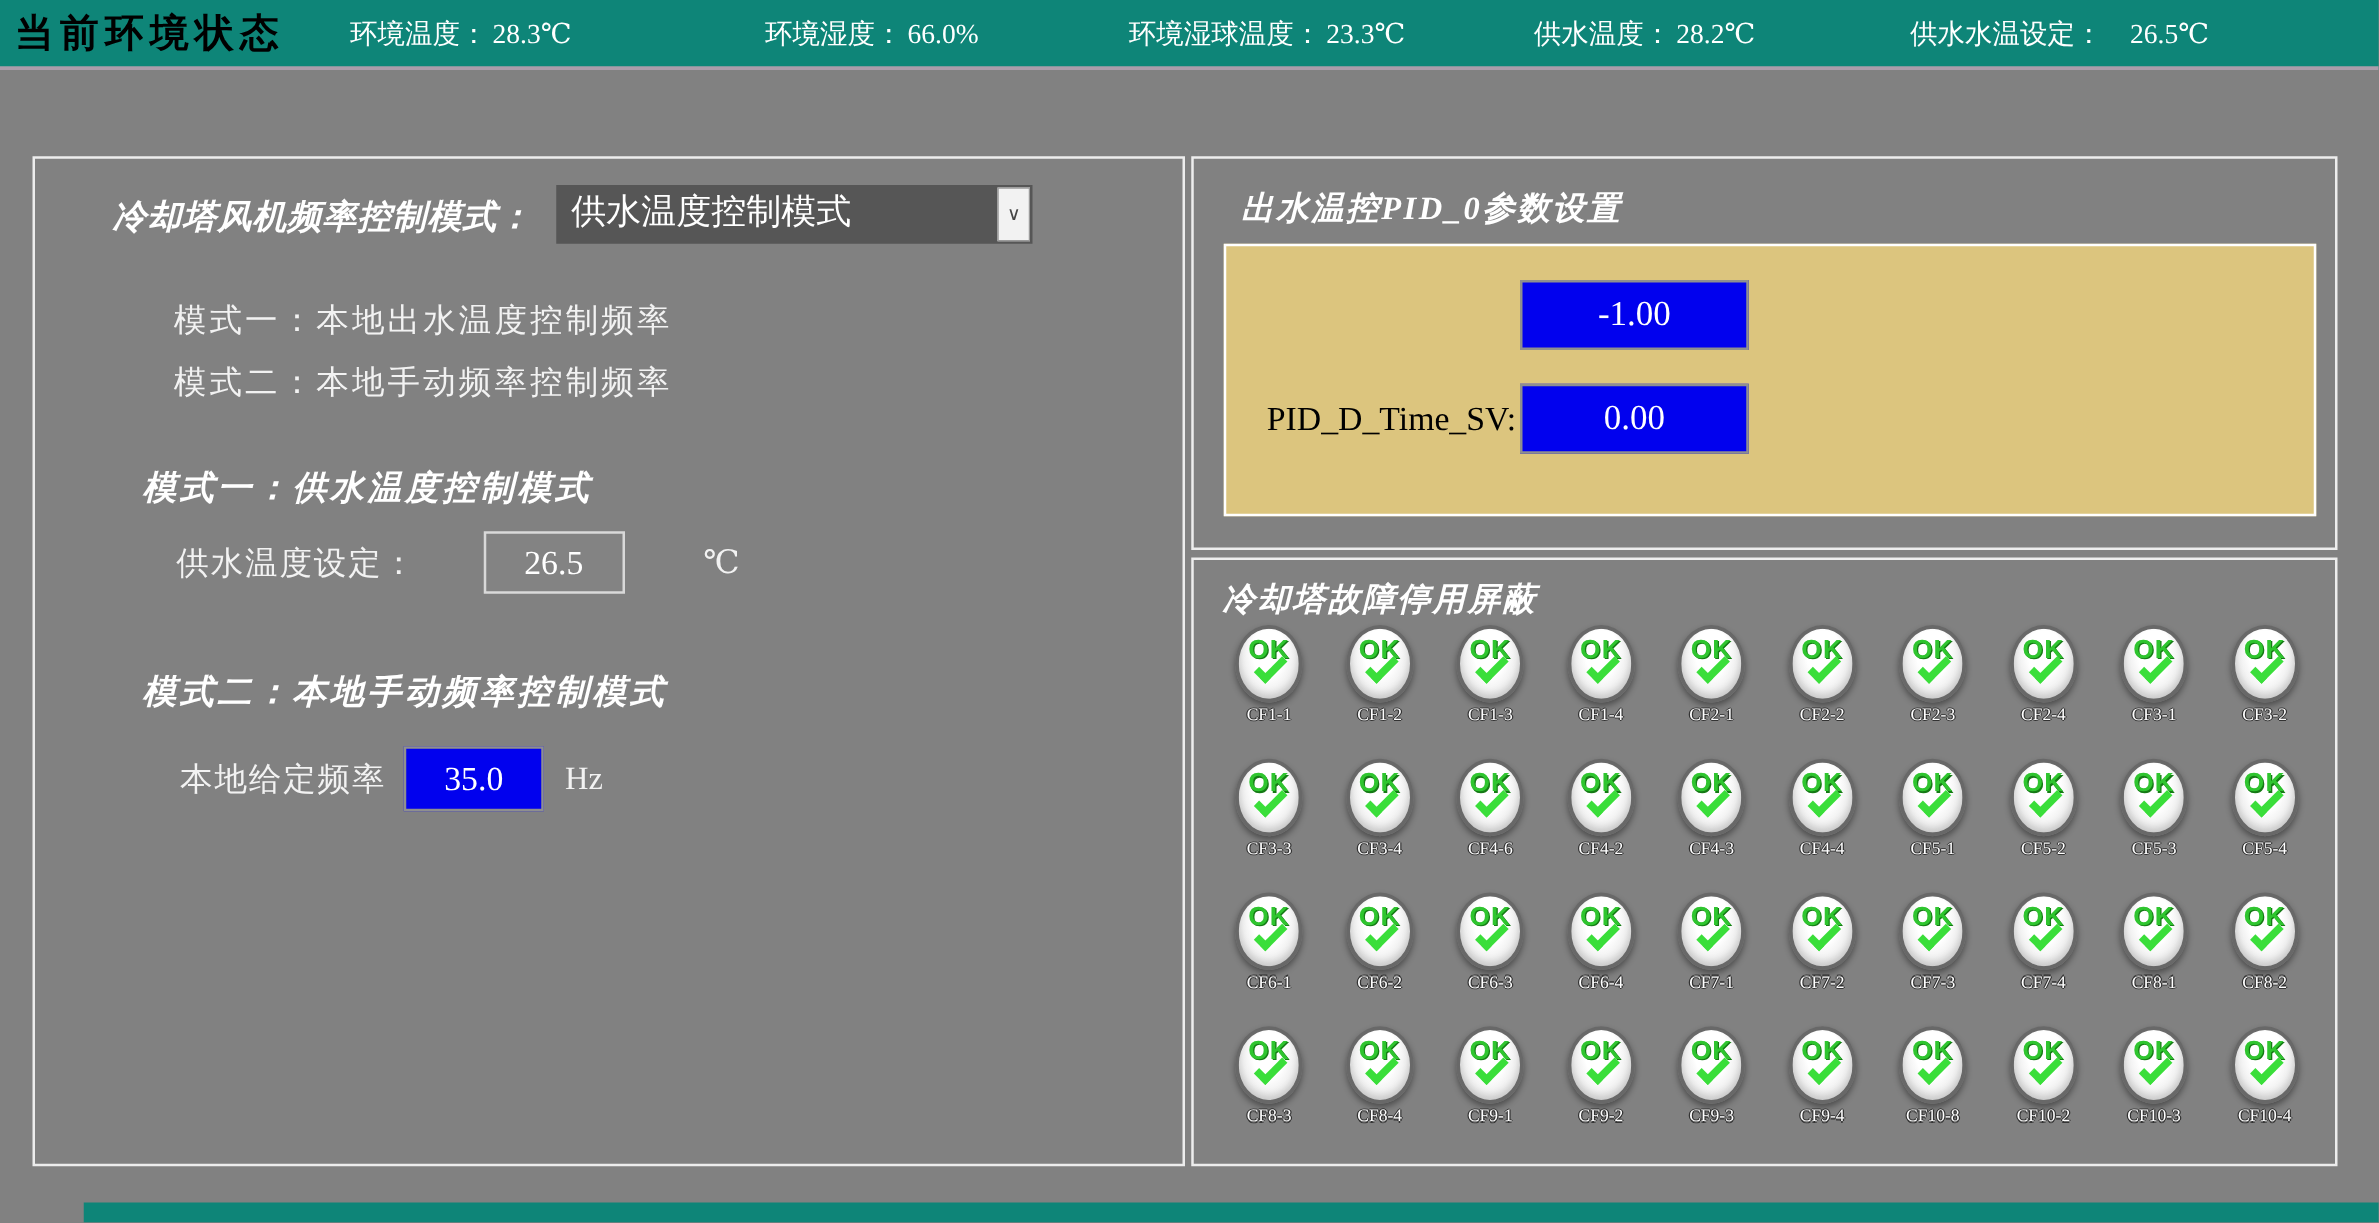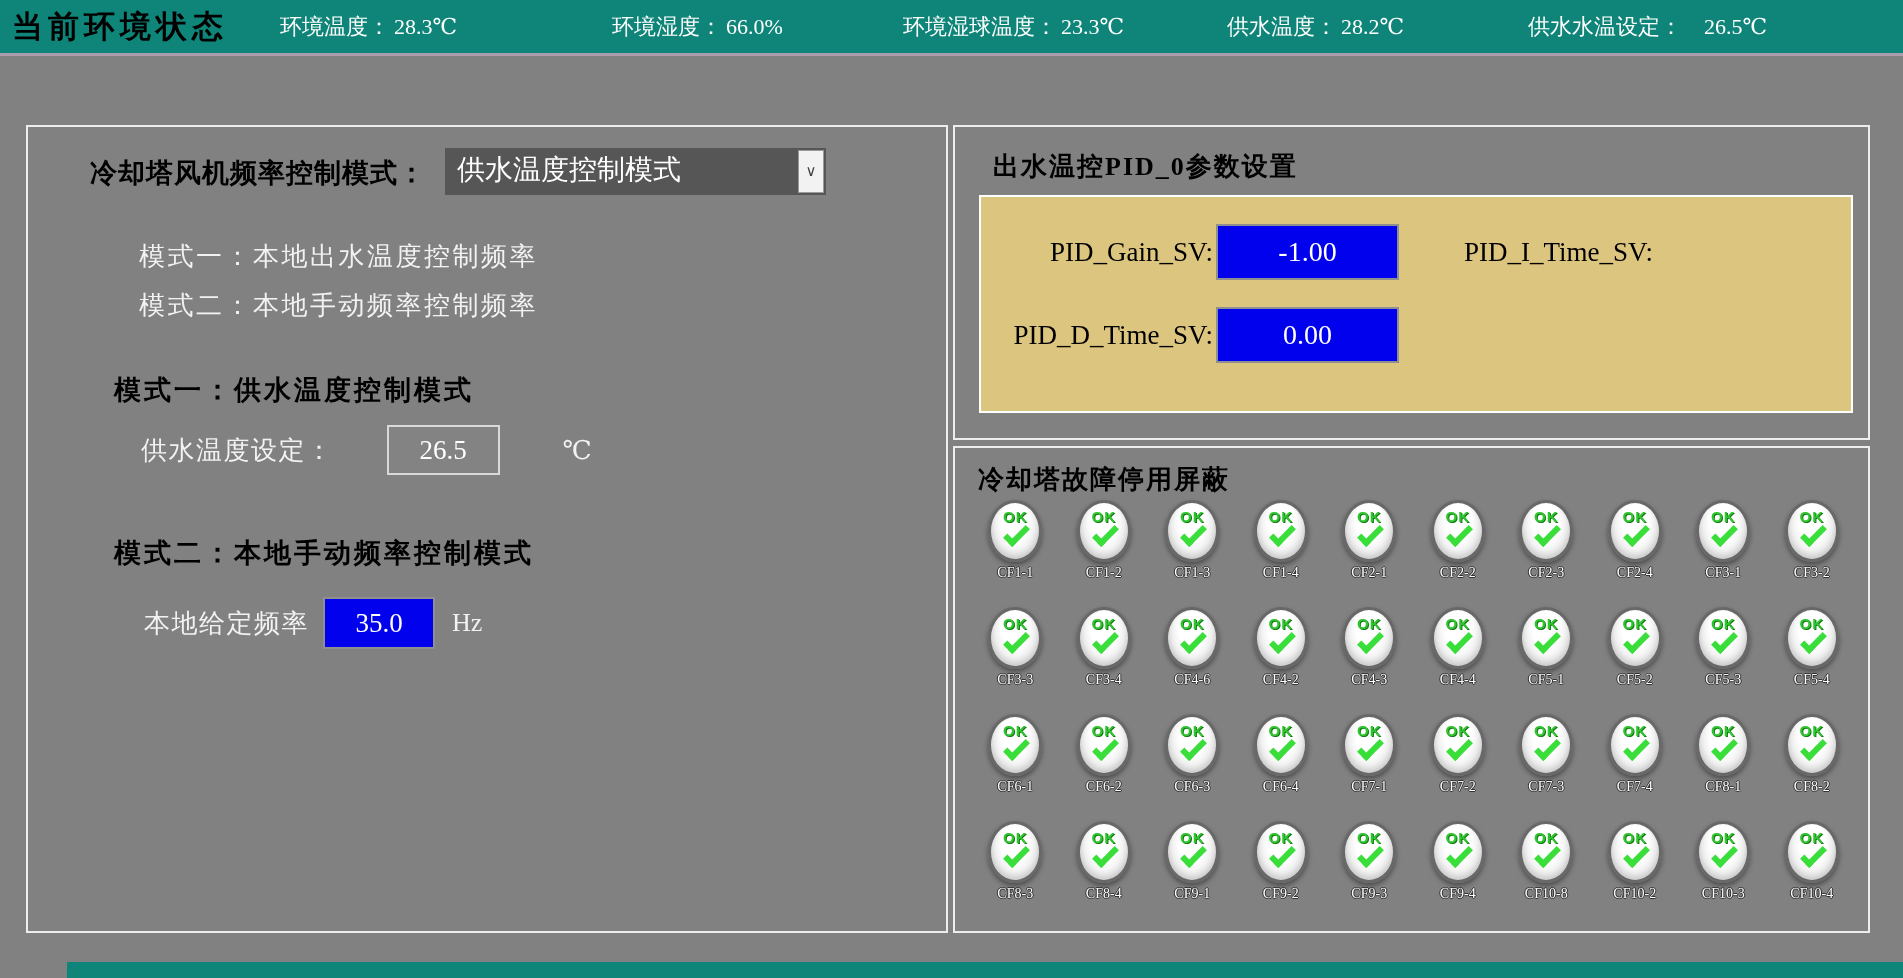--- a/index.html
+++ b/index.html
@@ -29,21 +29,21 @@
   .metric-5 { left:1528px; }
   .metric .val { margin-left:4px; }
   .metric-5 .val { margin-left:22px; }
 
   
   .panel { position:absolute; border:2px solid #ededed; background:transparent; }
   .panel-left  { left:26px;  top:125px; width:922px; height:808px; }
   .panel-pid   { left:953px; top:125px; width:917px; height:315px; }
   .panel-fault { left:953px; top:446px; width:917px; height:487px; }
 
-  .cyan { color:#000000; }
+  .cyan { color:#ffffff;font-style:italic; }
 
   
   .mode-select-label {
     position:absolute; left:62px; top:28px;
     font-size:27px; font-weight:bold; letter-spacing:1px; white-space:nowrap;
   }
   .dropdown {
     position:absolute; left:417px; top:21px; width:381px; height:47px;
     background:#565656; color:#fff; font-size:28px;
     line-height:44px; padding-left:12px; white-space:nowrap;
@@ -113,21 +113,21 @@
   .cf-cell { display:flex; flex-direction:column; align-items:center; }
   .ok-btn {
     position:relative; width:54px; height:62px; border-radius:50%;
     background:radial-gradient(ellipse at 50% 32%, #ffffff 38%, #efefef 62%, #c9c9c9 100%);
     border:3px solid #686868;
     box-shadow:0 3px 5px rgba(0,0,0,0.40), inset 0 -4px 6px rgba(0,0,0,0.12);
     cursor:pointer;
   }
   .ok-txt {
     position:absolute; top:5px; left:0; width:100%; text-align:center;
-    font-size:15px; font-weight:bold; color:#2fc52f;
+    font-size:21px; font-weight:bold; color:#2fc52f;
     text-shadow:1px 1px 0 #157a15; letter-spacing:1px;
     font-family:"Liberation Sans","DejaVu Sans",sans-serif;
   }
   .ok-check {
     position:absolute; left:13px; top:24px; width:25px; height:13px;
     border-left:6px solid #3ade3a; border-bottom:6px solid #3ade3a;
     transform:rotate(-45deg);
   }
   .cf-label {
     margin-top:3px; font-size:14px; color:#fff; white-space:nowrap;
@@ -183,23 +183,21 @@
   <div class="field-row row-freq">
     <span class="field-label">本地给定频率</span>
     <div class="value-box-blue">35.0</div>
     <span class="unit">Hz</span>
   </div>
 </div>
 
 <div class="panel panel-pid">
   <div class="pid-title cyan">出水温控PID_0参数设置</div>
   <div class="pid-box">
-    <div class="pid-label pid-label-gain">PID_Gain_SV:</div>
     <div class="pid-value pid-value-gain">-1.00</div>
-    <div class="pid-label pid-label-itime">PID_I_Time_SV:</div>
     <div class="pid-label pid-label-dtime">PID_D_Time_SV:</div>
     <div class="pid-value pid-value-dtime">0.00</div>
   </div>
 </div>
 
 <div class="panel panel-fault">
   <div class="fault-title cyan">冷却塔故障停用屏蔽</div>
   <div class="cf-grid">
 
   <div class="cf-cell">

